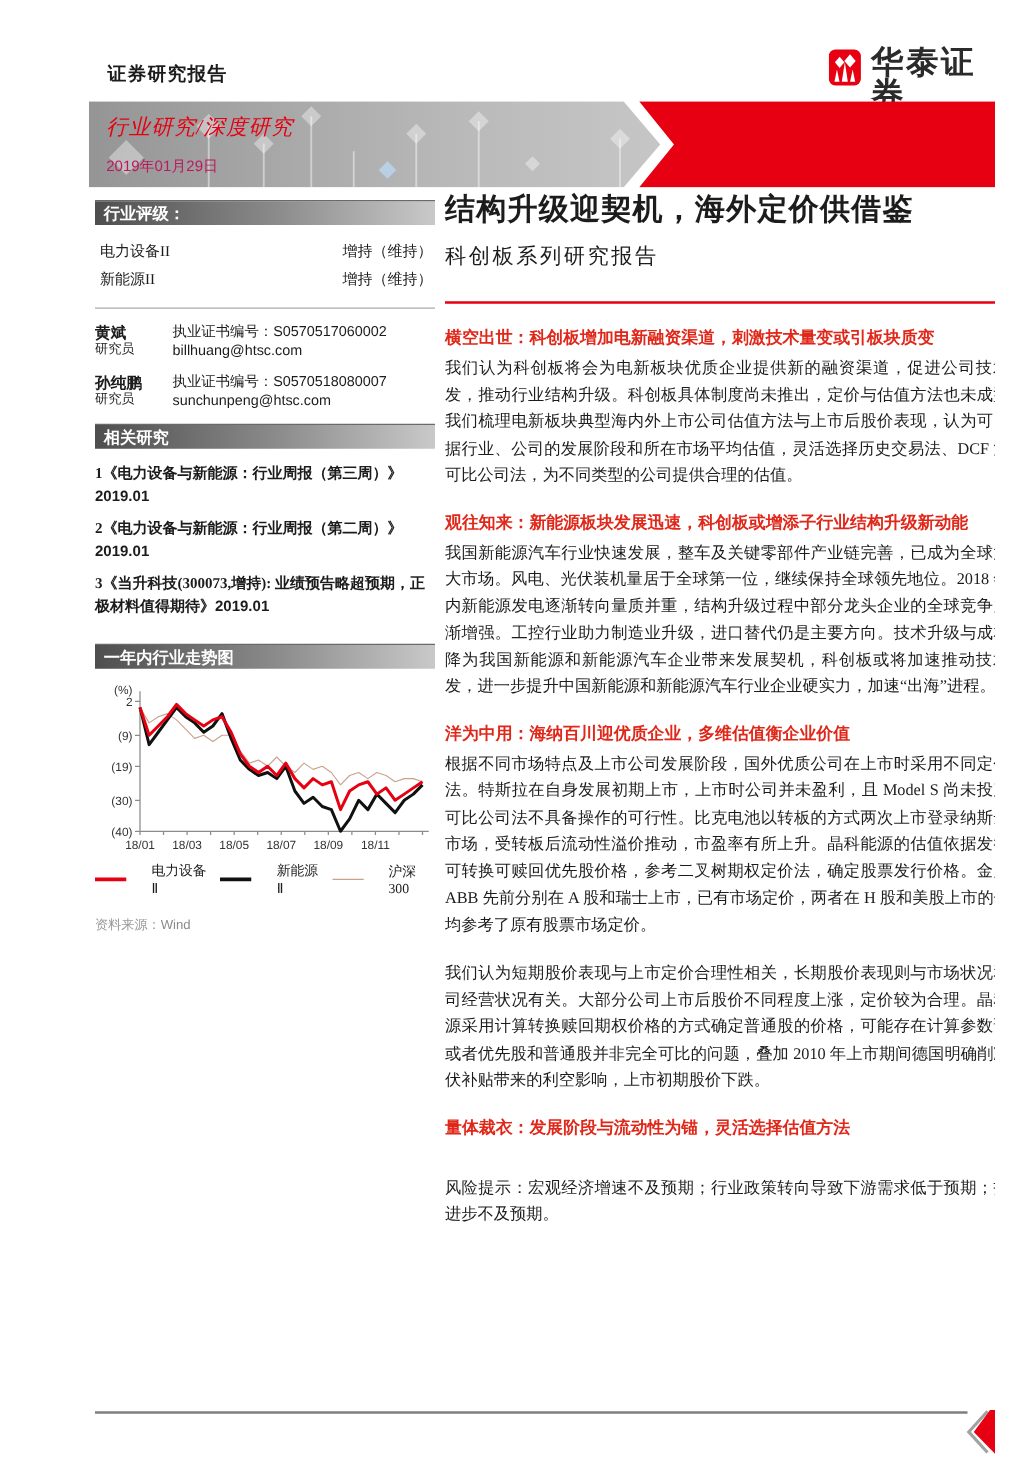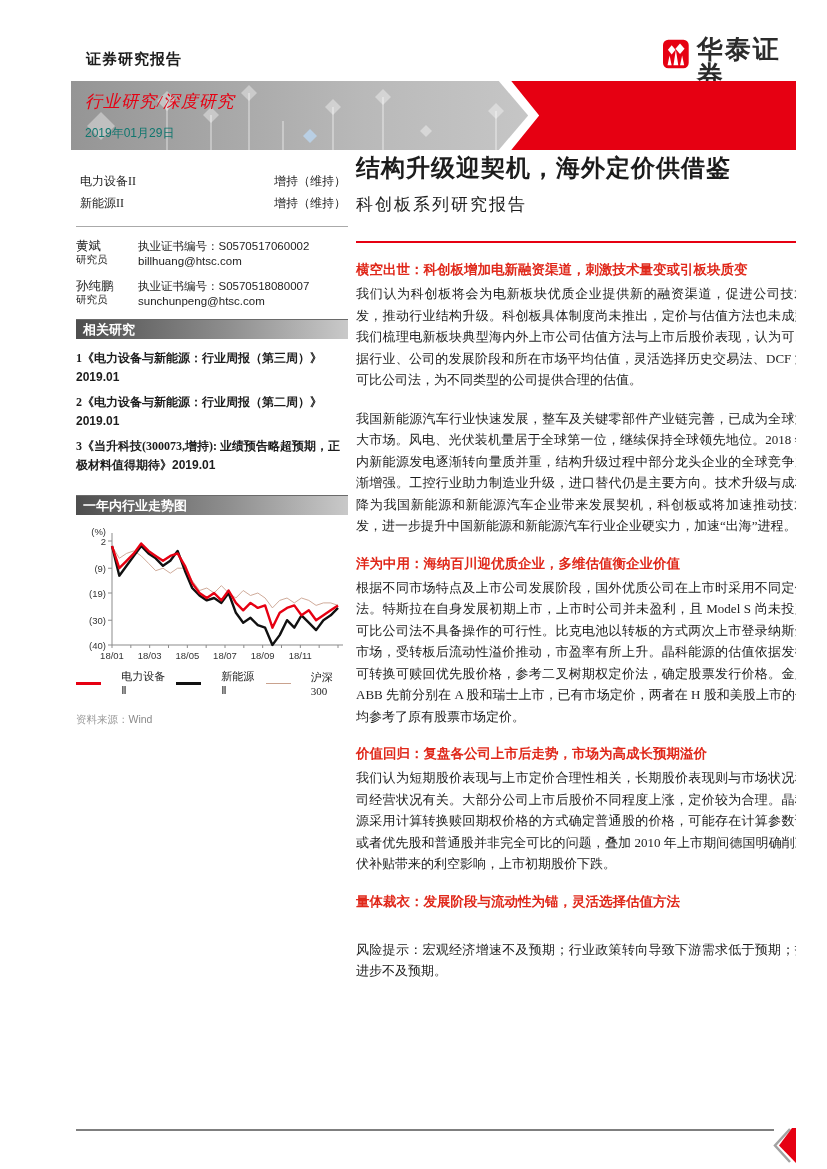--- a/index.html
+++ b/index.html
@@ -22,32 +22,32 @@
   .logo-en{font-size:8.5px;color:#8a8a8a;font-family:"Liberation Sans",sans-serif;letter-spacing:1.6px;margin-top:3px;}
 
   
   .banner{position:absolute;left:40px;top:81px;width:735px;height:69px;}
   .banner-gray{position:absolute;inset:0;background:linear-gradient(90deg,#959595 0%,#b9b9b9 40%,#dcdcdc 100%);
     clip-path:polygon(0 0,58.2% 0,62.2% 50%,58.2% 100%,0 100%);}
   .banner-red{position:absolute;inset:0;background:var(--brand-red);
     clip-path:polygon(59.9% 0,100% 0,100% 100%,59.9% 100%,63.7% 50%);}
   .banner-deco{position:absolute;inset:0;pointer-events:none;}
   .banner-category{position:absolute;left:14px;top:9px;font-size:17px;font-style:italic;color:var(--brand-red);letter-spacing:1px;}
-  .banner-date{position:absolute;left:14px;bottom:8px;font-size:12px;color:#0f766e;font-family:"Liberation Sans",sans-serif;}
+  .banner-date{position:absolute;left:14px;bottom:8px;font-size:12px;color:#be185d;font-family:"Liberation Sans",sans-serif;}
 
   
   .sidebar{position:absolute;left:45px;top:160px;width:272px;font-size:12px;}
   .side-header{height:20px;line-height:20px;padding-left:7px;color:#fff;font-weight:bold;font-size:13px;
     background:linear-gradient(90deg,#4e4e4e 0%,#8d8d8d 55%,#c9c9c9 100%);border-top:1px solid #6a6a6a;}
   .rating-rows{padding:10px 2px 10px 4px;}
   .rating-row{display:flex;justify-content:space-between;line-height:22px;}
   .side-divider{border-bottom:1px solid #aaa;margin:2px 0 12px 0;}
   .analyst{display:flex;gap:10px;margin-bottom:10px;}
   .analyst-left{width:52px;flex:none;}
-  .analyst-name{font-weight:normal;font-size:12.5px;line-height:14px;}
+  .analyst-name{font-weight:bold;font-size:12.5px;line-height:14px;}
   .analyst-role{font-size:10.5px;line-height:14px;}
   .analyst-right{line-height:15px;}
   .analyst-license{font-size:11.5px;}
   .analyst-license .num{font-family:"Liberation Sans",sans-serif;font-size:11.5px;}
   .analyst-email{font-family:"Liberation Sans",sans-serif;font-size:11.5px;color:#1c1c1c;text-decoration:none;display:block;}
   .related-list{padding:10px 0 14px 0;}
   .related-item{font-weight:600;font-size:12px;line-height:19px;margin-bottom:6px;display:block;color:var(--ink);text-decoration:none;}
   .related-item .date{font-family:"Liberation Sans",sans-serif;font-weight:bold;}
   .chart-wrap{padding-top:12px;}
   .chart-svg{display:block;width:272px;height:136px;}
@@ -121,20 +121,21 @@
         <polygon points="355,44 361,50 355,56 349,50"></polygon>
       </g>
       <polygon points="239,48 246,55 239,62 232,55" fill="#b9cfe4"></polygon>
     </svg>
     <div class="banner-category">行业研究/深度研究</div>
     <div class="banner-date">2019年01月29日</div>
   </div>
 
   <div class="sidebar">
 
+    <div class="side-header">行业评级：</div>
     <div class="rating-rows">
       <div class="rating-row">
         <span>电力设备II</span>
         <span>增持（维持）</span>
       </div>
       <div class="rating-row">
         <span>新能源II</span>
         <span>增持（维持）</span>
       </div>
     </div>
@@ -228,28 +229,28 @@
 
   <div class="main">
     <h1 class="doc-title">结构升级迎契机，海外定价供借鉴</h1>
     <div class="doc-subtitle">科创板系列研究报告</div>
 
     <div class="section">
       <div class="section-heading">横空出世：科创板增加电新融资渠道，刺激技术量变或引板块质变</div>
       <div class="section-body">我们认为科创板将会为电新板块优质企业提供新的融资渠道，促进公司技术研发，推动行业结构升级。科创板具体制度尚未推出，定价与估值方法也未成型。我们梳理电新板块典型海内外上市公司估值方法与上市后股价表现，认为可以根据行业、公司的发展阶段和所在市场平均估值，灵活选择历史交易法、DCF 法和可比公司法，为不同类型的公司提供合理的估值。</div>
     </div>
     <div class="section">
+      <div class="section-heading">观往知来：新能源板块发展迅速，科创板或增添子行业结构升级新动能</div>
       <div class="section-body">我国新能源汽车行业快速发展，整车及关键零部件产业链完善，已成为全球第一大市场。风电、光伏装机量居于全球第一位，继续保持全球领先地位。2018 年国内新能源发电逐渐转向量质并重，结构升级过程中部分龙头企业的全球竞争力逐渐增强。工控行业助力制造业升级，进口替代仍是主要方向。技术升级与成本下降为我国新能源和新能源汽车企业带来发展契机，科创板或将加速推动技术研发，进一步提升中国新能源和新能源汽车行业企业硬实力，加速“出海”进程。</div>
     </div>
     <div class="section">
       <div class="section-heading">洋为中用：海纳百川迎优质企业，多维估值衡企业价值</div>
       <div class="section-body">根据不同市场特点及上市公司发展阶段，国外优质公司在上市时采用不同定价方法。特斯拉在自身发展初期上市，上市时公司并未盈利，且 Model S 尚未投产，可比公司法不具备操作的可行性。比克电池以转板的方式两次上市登录纳斯达克市场，受转板后流动性溢价推动，市盈率有所上升。晶科能源的估值依据发行的可转换可赎回优先股价格，参考二叉树期权定价法，确定股票发行价格。金风和 ABB 先前分别在 A 股和瑞士上市，已有市场定价，两者在 H 股和美股上市的估值均参考了原有股票市场定价。</div>
     </div>
     <div class="section">
-      <div class="section-heading">价值回归：复盘各公司上市后走势，市场为高成长预期溢价</div>
       <div class="section-body">我们认为短期股价表现与上市定价合理性相关，长期股价表现则与市场状况和公司经营状况有关。大部分公司上市后股价不同程度上涨，定价较为合理。晶科能源采用计算转换赎回期权价格的方式确定普通股的价格，可能存在计算参数误差或者优先股和普通股并非完全可比的问题，叠加 2010 年上市期间德国明确削减光伏补贴带来的利空影响，上市初期股价下跌。</div>
     </div>
     <div class="section">
       <div class="section-heading">量体裁衣：发展阶段与流动性为锚，灵活选择估值方法</div>
     </div>
 
     <div class="risk">风险提示：宏观经济增速不及预期；行业政策转向导致下游需求低于预期；技术进步不及预期。</div>
   </div>
 
   <div class="footer-line"></div>

